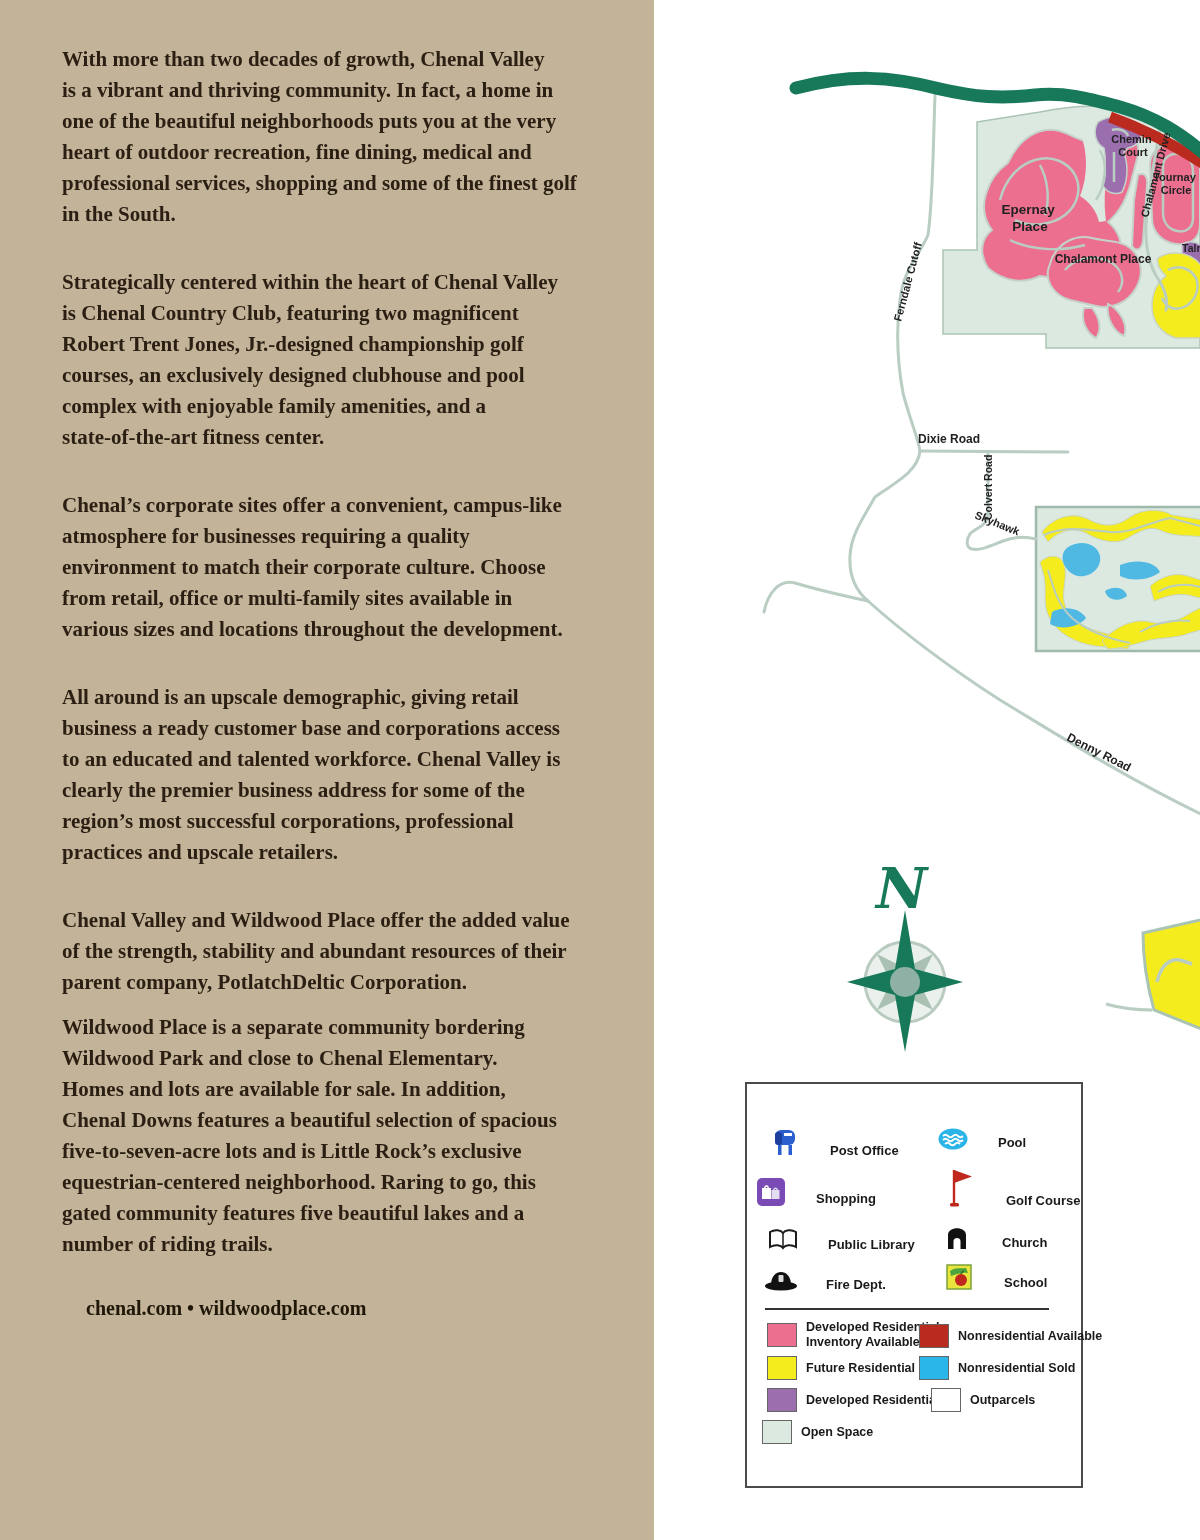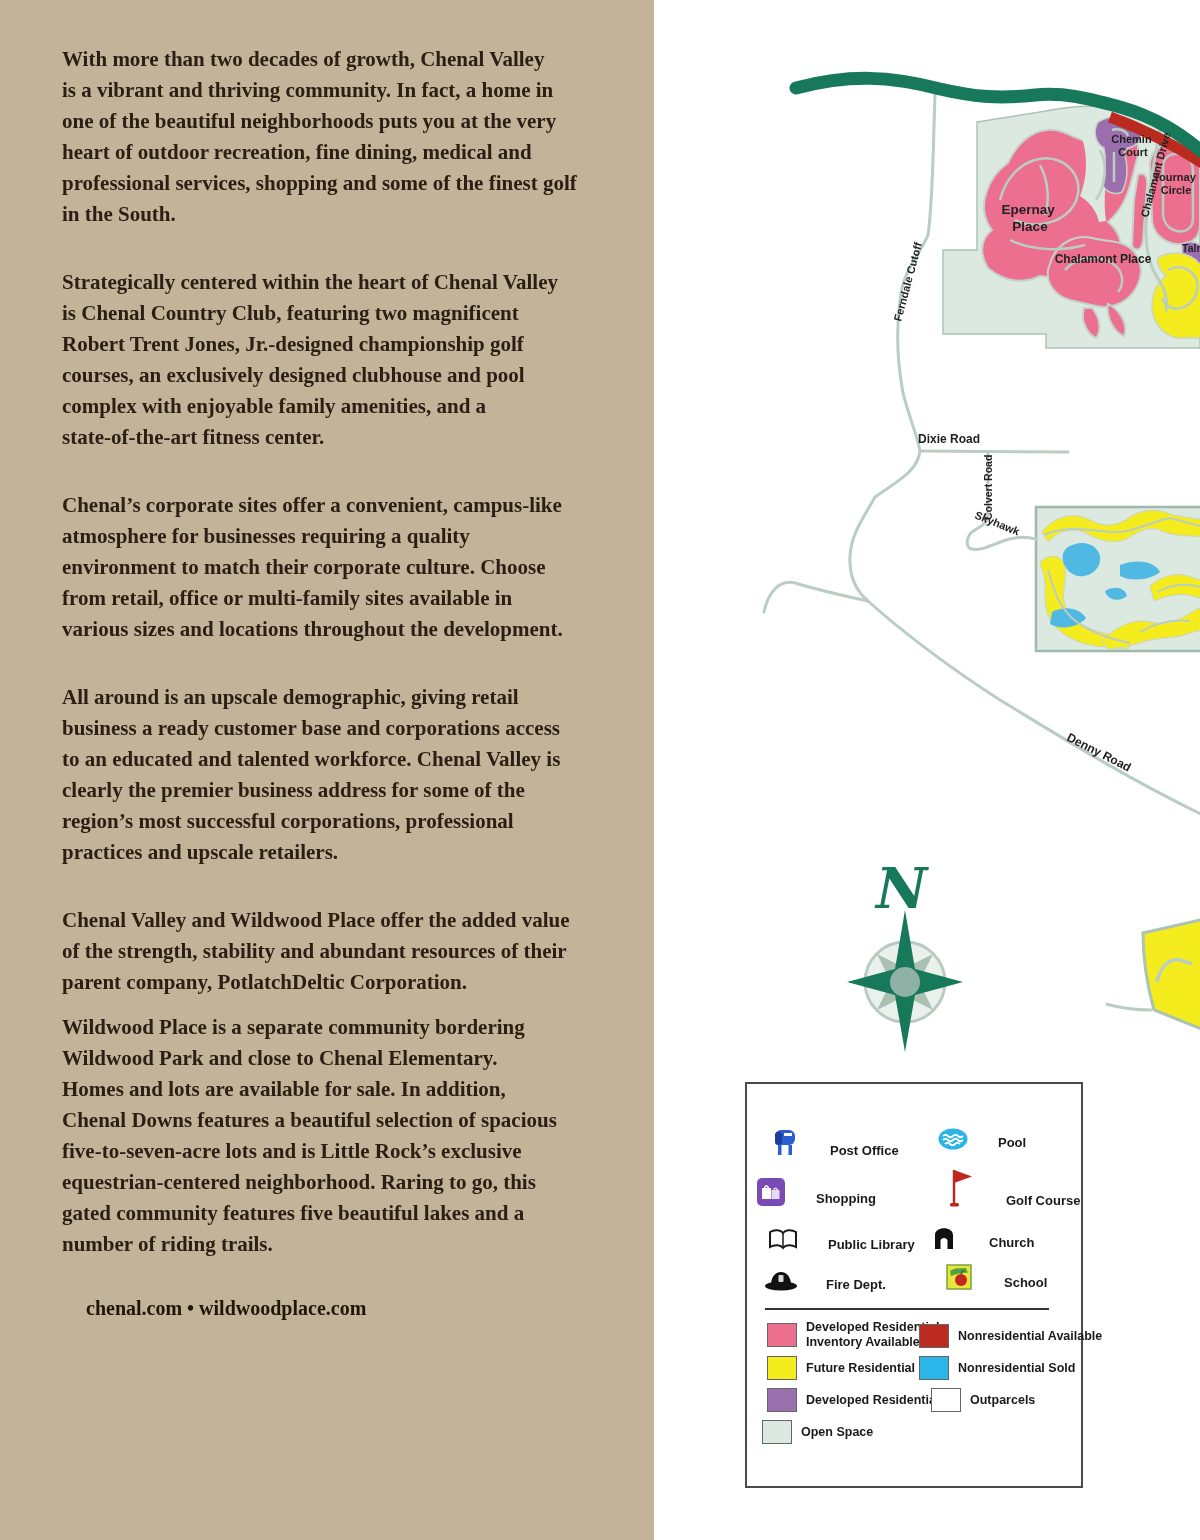--- a/index.html
+++ b/index.html
@@ -262,21 +262,21 @@
       <div class="sym" style="left:196px;top:84px">
         <span class="ic">
           <svg width="26" height="40" viewBox="0 0 26 40">
               <path d="M6 2 L24 8.5 L6 15 Z" fill="#C0281E"></path>
               <line x1="6" y1="2" x2="6" y2="36" stroke="#C0281E" stroke-width="2.4"></line>
               <rect x="2" y="35" width="9" height="3.5" rx="1.5" fill="#C0281E"></rect>
             </svg>
         </span>
         <span class="lb">Golf Course</span>
       </div>
-      <div class="sym" style="left:179px;top:138px">
+      <div class="sym" style="left:192px;top:138px">
         <span class="ic">
           <svg width="24" height="28" viewBox="0 0 24 28">
               <path d="M3 27 L3 13 C3 4 21 4 21 13 L21 27 L15.5 27 L15.5 19 C15.5 15 8.5 15 8.5 19 L8.5 27 Z" fill="#111"></path>
             </svg>
         </span>
         <span class="lb">Church</span>
       </div>
       <div class="sym" style="left:194px;top:180px">
         <span class="ic">
           <svg width="26" height="26" viewBox="0 0 26 26">

